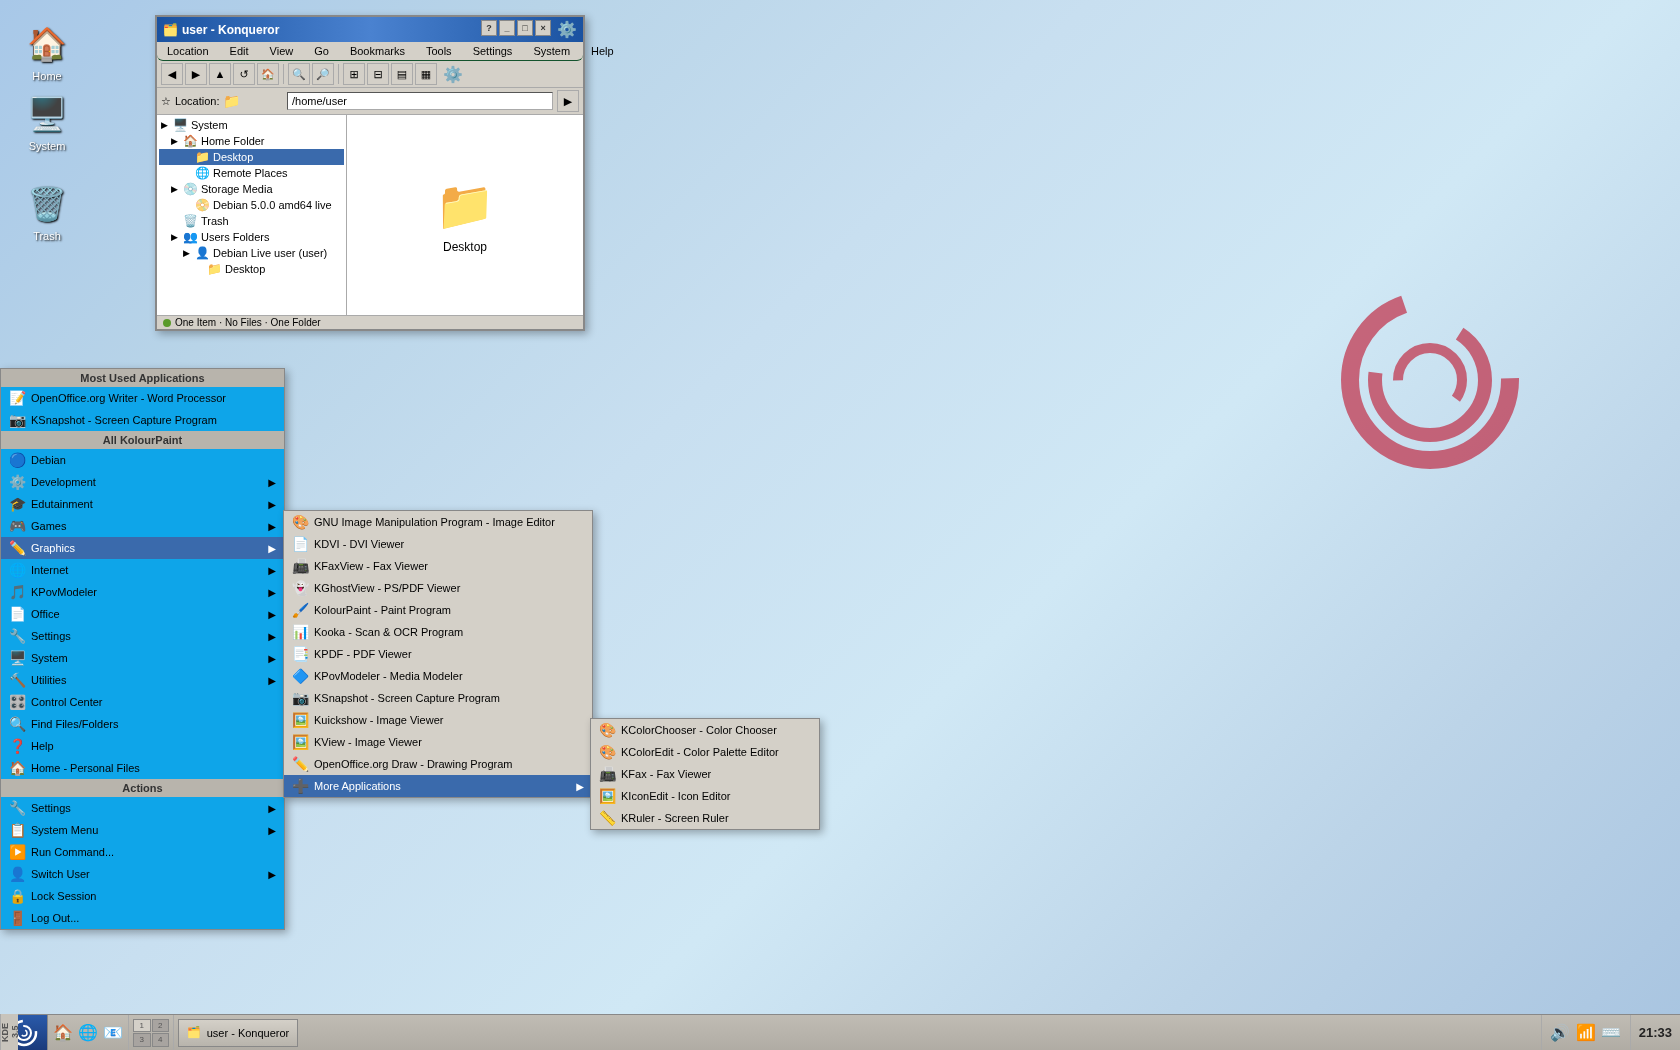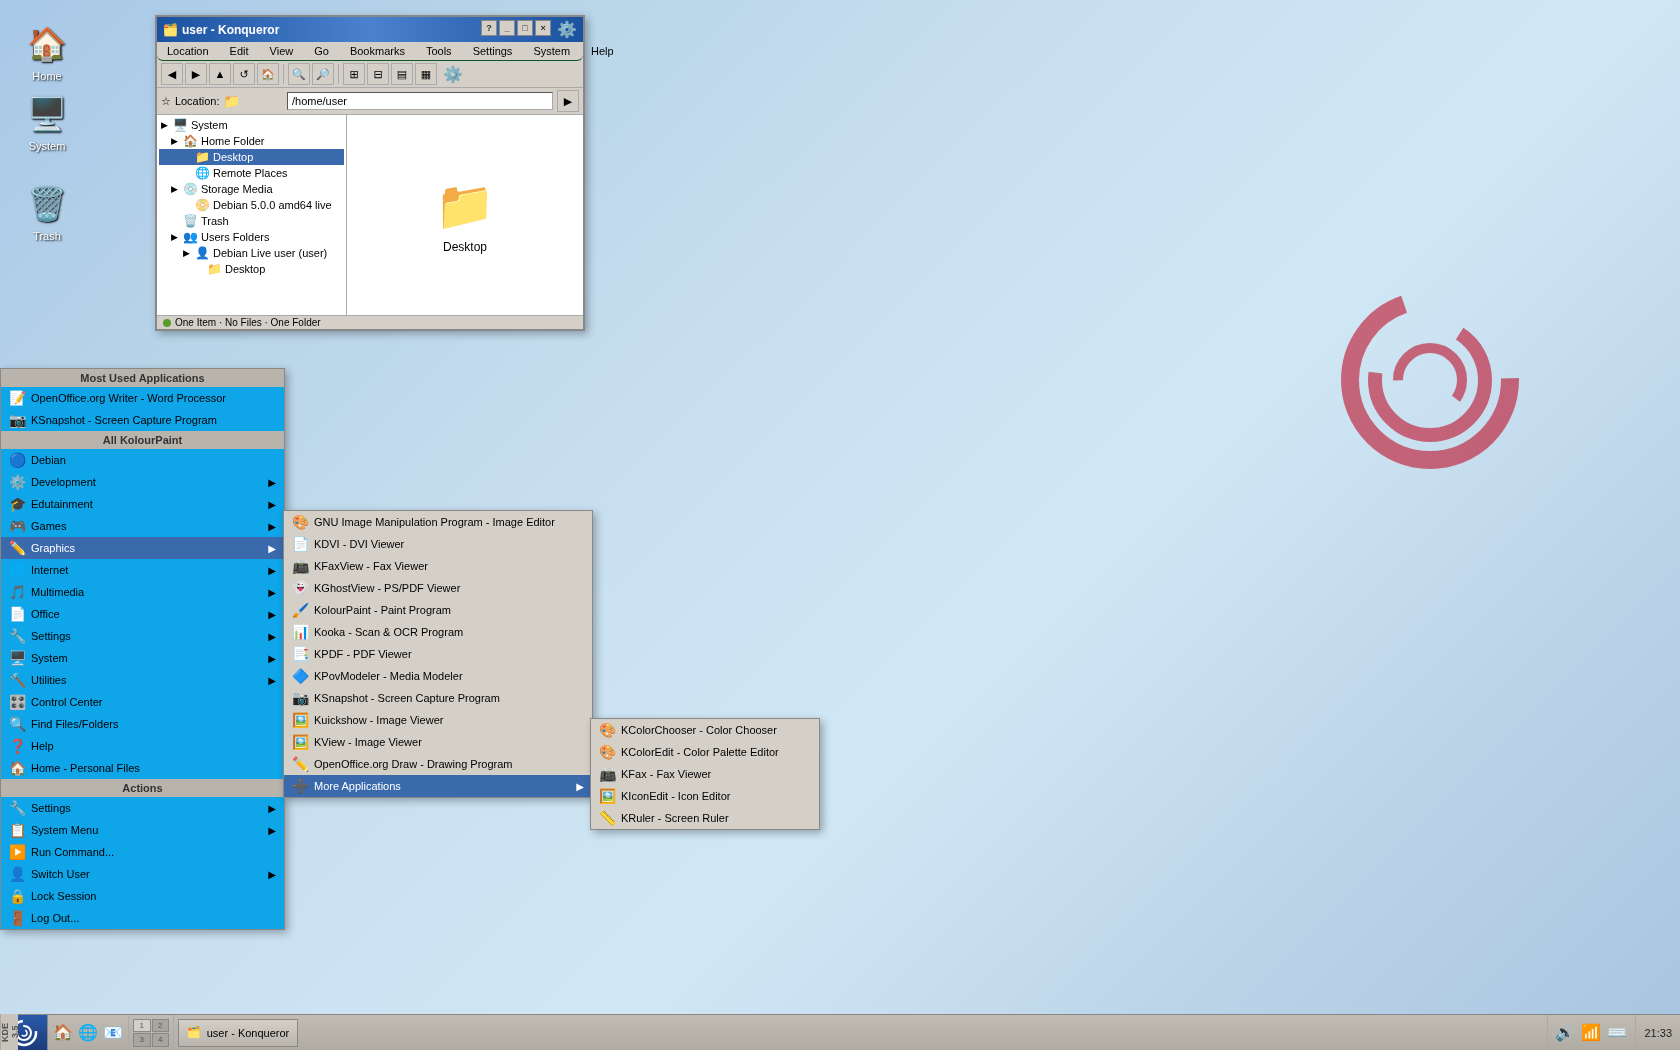--- a/index.html
+++ b/index.html
@@ -330,22 +330,22 @@
       display: flex;
       align-items: center;
       padding: 0 8px;
       gap: 6px;
       border-left: 1px solid #aaa;
       height: 100%;
     }
     .systray-icon { font-size: 16px; cursor: pointer; }
     .taskbar-clock {
       padding: 0 8px;
-      font-size: 11px;
-      font-weight: normal;
+      font-size: 13px;
+      font-weight: bold;
       color: #222;
       border-left: 1px solid #aaa;
       height: 100%;
       display: flex;
       align-items: center;
     }
 
     
     .kde-badge {
       position: absolute;
@@ -516,21 +516,21 @@
     <span>Graphics</span>
     <span class="menu-item-arrow">▶</span>
   </div>
   <div class="menu-item">
     <span class="menu-item-icon">🌐</span>
     <span>Internet</span>
     <span class="menu-item-arrow">▶</span>
   </div>
   <div class="menu-item">
     <span class="menu-item-icon">🎵</span>
-    <span>Multimedia</span>
+    <span>KPovModeler</span>
     <span class="menu-item-arrow">▶</span>
   </div>
   <div class="menu-item">
     <span class="menu-item-icon">📄</span>
     <span>Office</span>
     <span class="menu-item-arrow">▶</span>
   </div>
   <div class="menu-item">
     <span class="menu-item-icon">🔧</span>
     <span>Settings</span>

